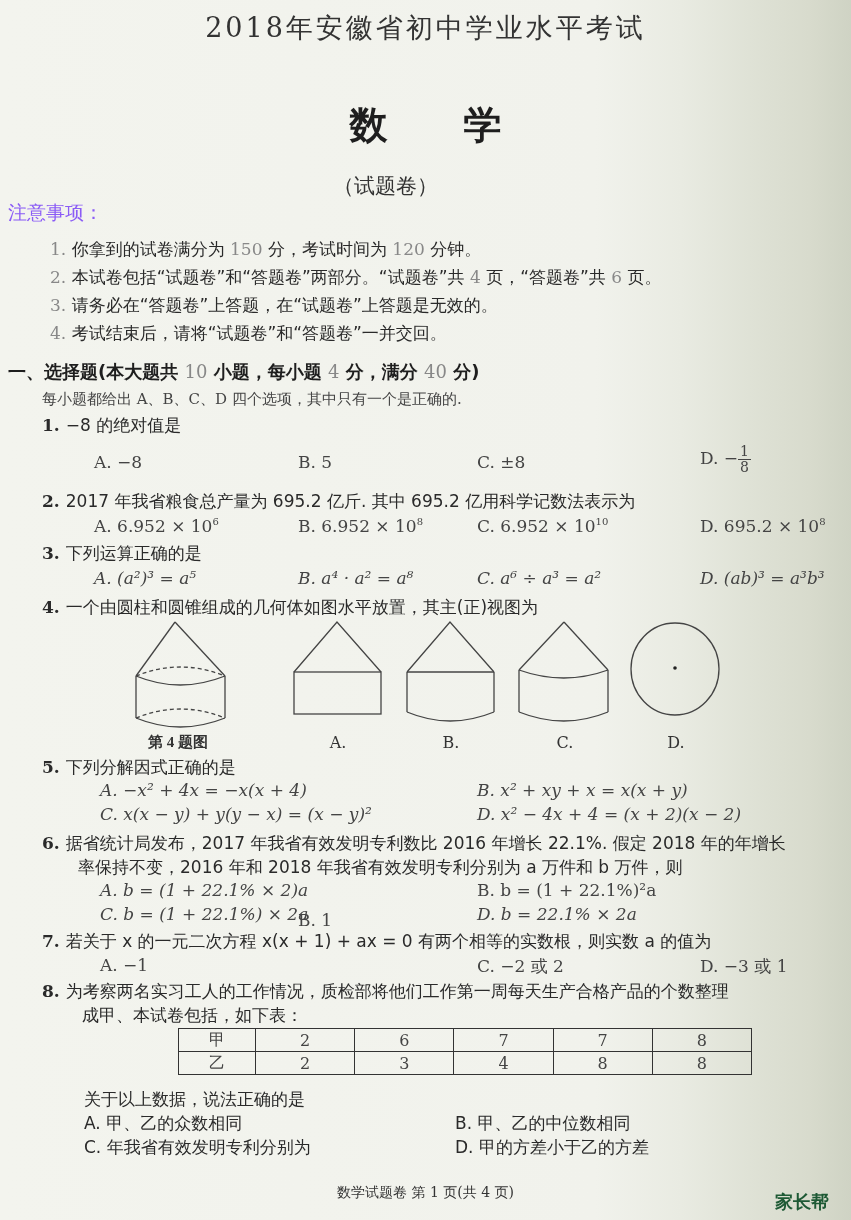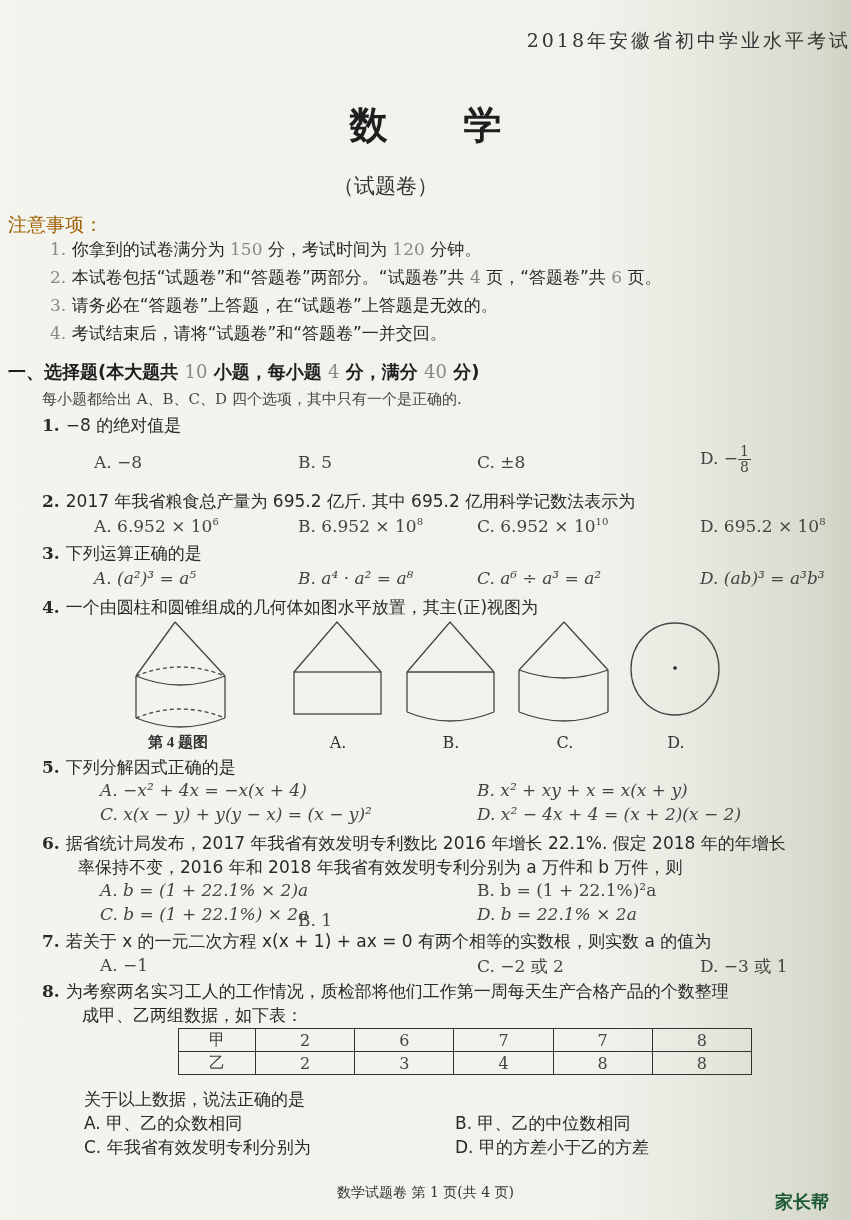--- a/index.html
+++ b/index.html
@@ -3,25 +3,25 @@
 <meta charset="utf-8">
 <style>
   html, body { margin: 0; padding: 0; }
   body {
     width: 851px; height: 1220px; overflow: hidden; position: relative;
     background: linear-gradient(90deg, #f3f4ee 0%, #f1f2ec 70%, #e9ebe2 80%, #dfe2d6 88%, #d8dbcd 95%, #cfd3c4 100%);
     font-family: "DejaVu Serif", "Liberation Serif", serif;
     color: #2a2a2a;
   }
   .abs { position: absolute; white-space: nowrap; }
-  .title { left: 0; width: 851px; text-align: right; top: 28px; font-size: 19px; letter-spacing: 3px; color: #333; }
+  .title { left: 0; width: 851px; text-align: center; top: 10px; font-size: 27px; letter-spacing: 3px; color: #333; }
   .subject { left: 0; width: 851px; text-align: center; top: 100px; font-size: 38px; font-weight: bold; color: #1e1e1e; font-family: "DejaVu Sans", sans-serif; }
   .subject span { margin: 0 38px; }
   .volume { left: 0; width: 771px; text-align: center; top: 172px; font-size: 21px; color: #333; }
-  .notes-heading { left: 8px; top: 212px; font-size: 19px; color: #a16207; font-family: "DejaVu Sans", sans-serif; }
+  .notes-heading { left: 8px; top: 200px; font-size: 19px; color: #8b5cf6; font-family: "DejaVu Sans", sans-serif; }
   .note { left: 50px; font-size: 17px; color: #2a2a2a; font-family: "DejaVu Sans", sans-serif; }
   .num-light { color: #888; font-family: "DejaVu Serif", serif; }
   .section-heading { left: 8px; top: 360px; font-size: 18px; font-weight: bold; color: #1e1e1e; font-family: "DejaVu Sans", sans-serif; }
   .section-instr { left: 42px; top: 390px; font-size: 15px; color: #444; }
   .q { left: 42px; font-size: 17px; color: #2a2a2a; font-family: "DejaVu Sans", sans-serif; }
   .q .qn { font-weight: bold; font-family: "DejaVu Serif", serif; margin-right: 6px; }
   .opt { font-size: 17px; color: #444; font-family: "DejaVu Serif", serif; margin-left: 22px; }
   sup { font-size: 10px; vertical-align: 7px; }
   .frac { display: inline-block; vertical-align: middle; text-align: center; font-size: 14px; line-height: 15px; }
   .frac .top { display: block; border-bottom: 1px solid #444; padding: 0 2px; }
@@ -185,21 +185,21 @@
   <span class="qn">7.</span><span>若关于 x 的一元二次方程 x(x + 1) + ax = 0 有两个相等的实数根，则实数 a 的值为</span>
 </div>
 <div class="abs opt" style="left:78px;top:955px">A. −1</div>
 <div class="abs opt" style="left:276px;top:910px">B. 1</div>
 <div class="abs opt" style="left:455px;top:955px">C. −2 或 2</div>
 <div class="abs opt" style="left:678px;top:955px">D. −3 或 1</div>
 
 <div class="abs q" style="top:980px">
   <span class="qn">8.</span><span>为考察两名实习工人的工作情况，质检部将他们工作第一周每天生产合格产品的个数整理</span>
 </div>
-<div class="abs q" style="left:82px;top:1004px">成甲、乙两组数据，如下表：</div>
+<div class="abs q" style="left:82px;top:1004px">成甲、本试卷包括，如下表：</div>
 
 <table class="data">
   <tbody>
       <tr>
     <td style="width:76px">甲</td>
     <td>2</td>
     <td>6</td>
     <td>7</td>
     <td>7</td>
     <td>8</td>

